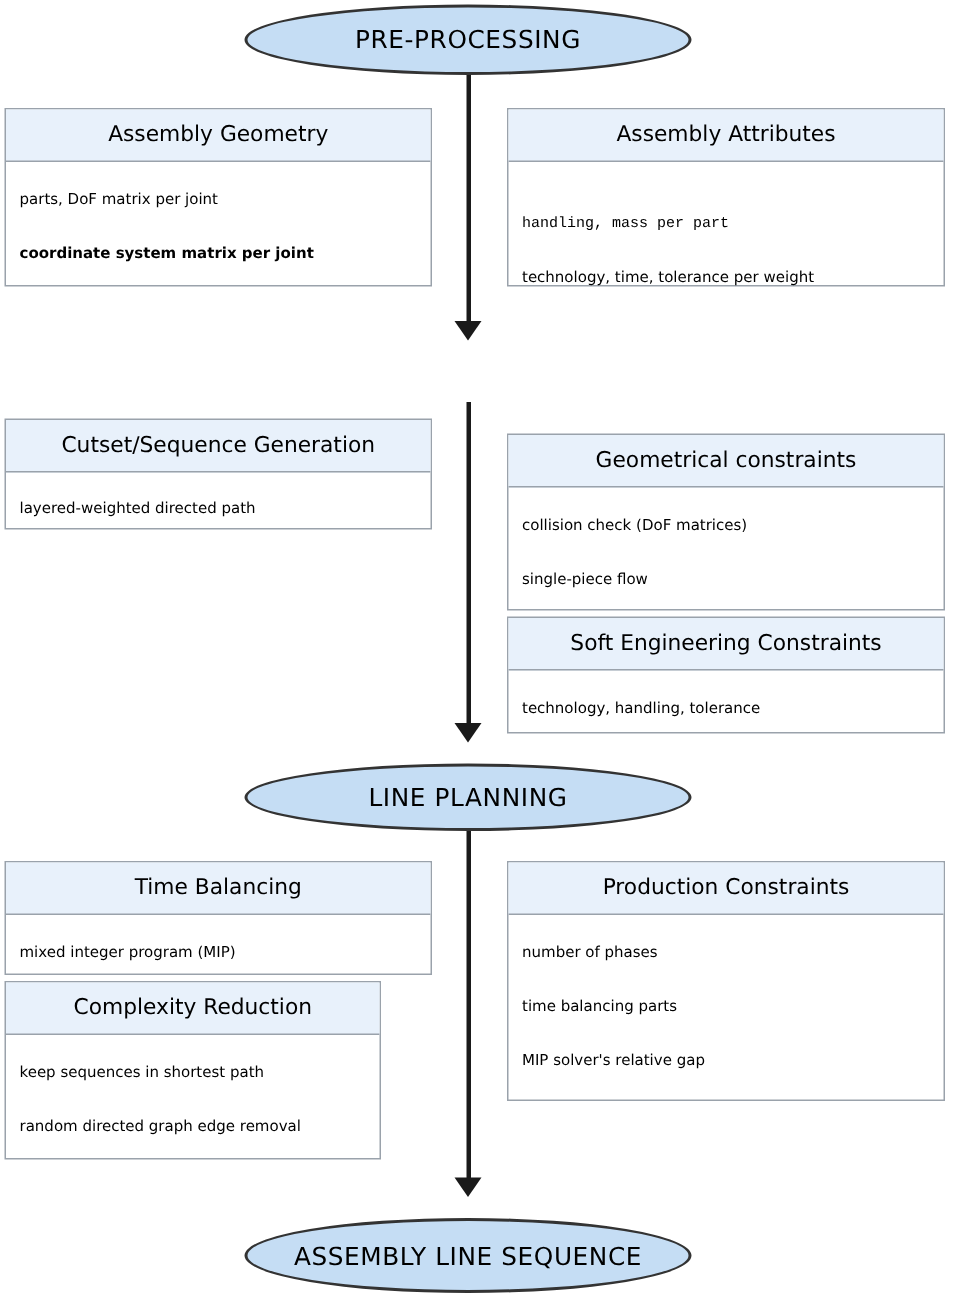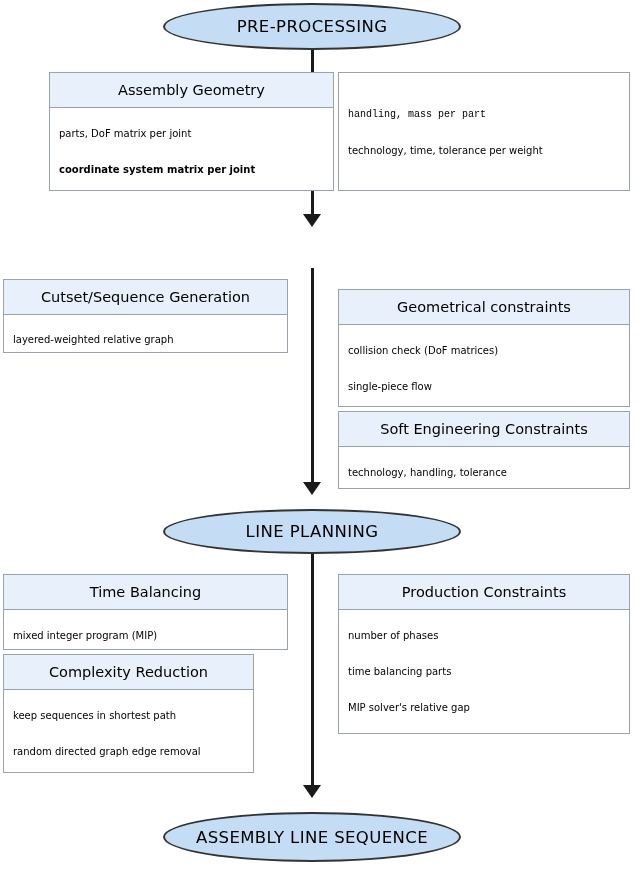--- a/index.html
+++ b/index.html
@@ -98,40 +98,41 @@
   <div class="connector" style="top:268px; height:216px;"></div>
   <div class="arrowhead" style="top:482px;"></div>
 
   <div class="connector" style="top:553px; height:234px;"></div>
   <div class="arrowhead" style="top:785px;"></div>
 
   <div class="stage" style="left:163px; top:3px; width:298px; height:47px;">
     <span class="stage-label">PRE-PROCESSING</span>
   </div>
 
-  <div class="panel" style="left:3px; top:72px; width:285px; height:119px;margin-left:46px;">
+  <div class="panel" style="left:3px; top:72px; width:285px; height:119px;">
     <div class="panel-header">Assembly Geometry</div>
     <div class="panel-body">
       <div class="panel-item" style="padding-top:21px;">parts, DoF matrix per joint</div>
       <div class="panel-item" style="padding-top:26px;font-weight:bold;">coordinate system matrix per joint</div>
     </div>
   </div>
 
   <div class="panel" style="left:338px; top:72px; width:292px; height:119px;">
+    <div class="panel-header">Assembly Attributes</div>
     <div class="panel-body">
       <div class="panel-item" style="padding-top:37px;font-family:Liberation Mono, monospace;">handling, mass per part</div>
       <div class="panel-item" style="padding-top:26px;">technology, time, tolerance per weight</div>
     </div>
   </div>
 
 
   <div class="panel" style="left:3px; top:279px; width:285px; height:74px;">
     <div class="panel-header">Cutset/Sequence Generation</div>
     <div class="panel-body">
-      <div class="panel-item" style="padding-top:20px;">layered-weighted relative graph</div>
+      <div class="panel-item" style="padding-top:20px;">layered-weighted directed path</div>
     </div>
   </div>
 
   <div class="panel" style="left:338px; top:289px; width:292px; height:118px;">
     <div class="panel-header">Geometrical constraints</div>
     <div class="panel-body">
       <div class="panel-item" style="padding-top:21px;">collision check (DoF matrices)</div>
       <div class="panel-item" style="padding-top:26px;">single-piece flow</div>
     </div>
   </div>

